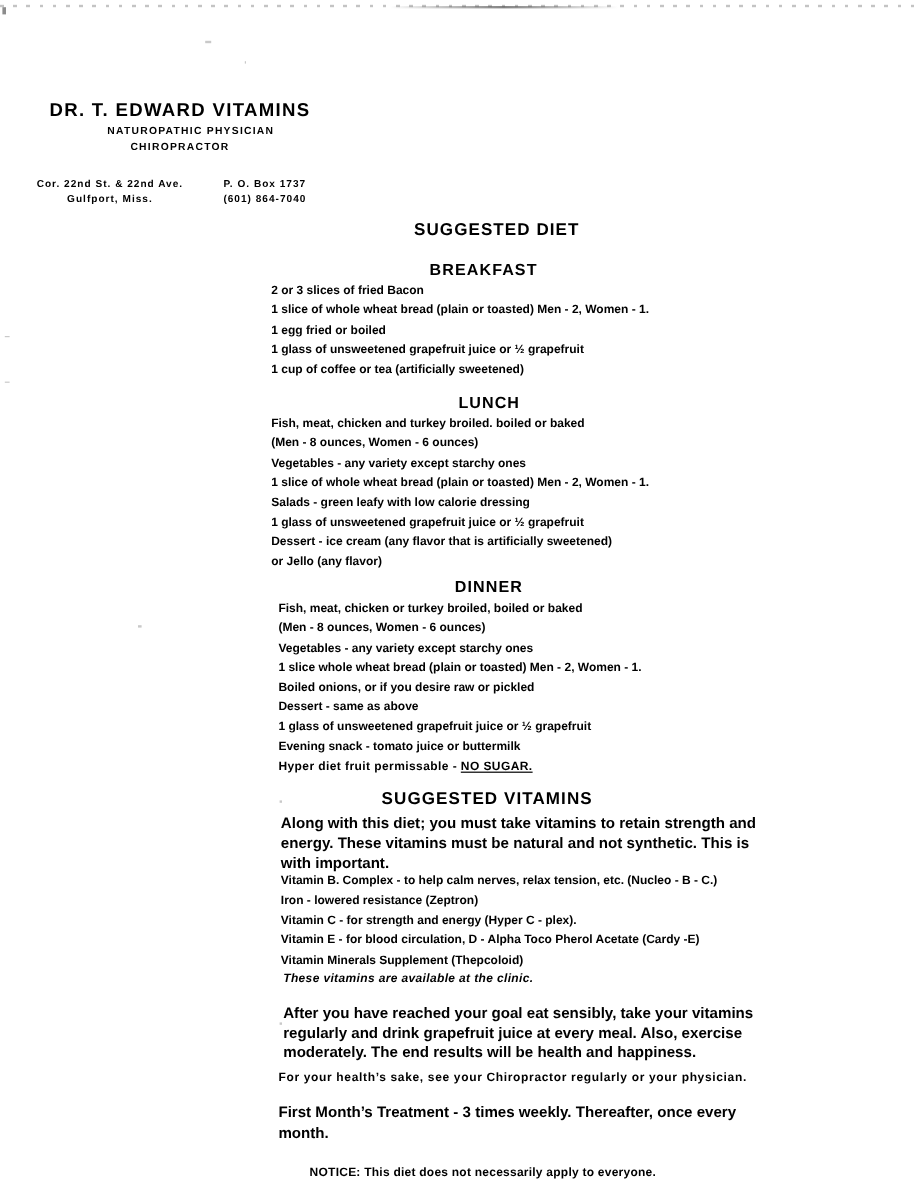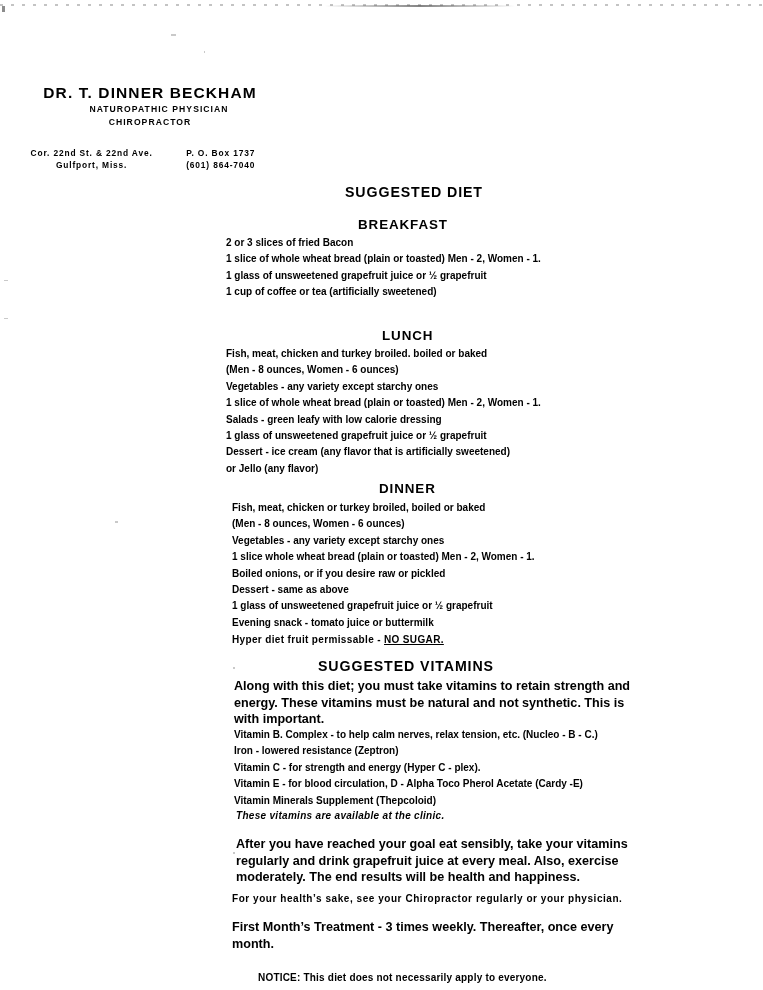--- a/index.html
+++ b/index.html
@@ -171,21 +171,21 @@
 <div class="speck s1"></div>
 <div class="speck s2"></div>
 <div class="speck s3"></div>
 <div class="speck s4"></div>
 <div class="speck s5"></div>
 <div class="speck s6"></div>
 <div class="speck s7"></div>
 <div class="speck s8"></div>
 
 <div class="letterhead">
-  <div class="lh-name">DR. T. DINNER BECKHAM</div>
+  <div class="lh-name">DR. T. EDWARD VITAMINS</div>
   <div class="lh-sub1">NATUROPATHIC PHYSICIAN</div>
   <div class="lh-sub2">CHIROPRACTOR</div>
   <div class="lh-contact">
     <div class="lh-addr">
       <div>Cor. 22nd St. &amp; 22nd Ave.</div>
       <div>Gulfport, Miss.</div>
     </div>
     <div class="lh-phone">
       <div>P. O. Box 1737</div>
       <div>(601) 864-7040</div>
@@ -194,20 +194,21 @@
 </div>
 
 <div class="doc">
 
   <div class="h-title" id="suggested-diet">SUGGESTED DIET</div>
 
   <div class="h-meal" id="h-breakfast">BREAKFAST</div>
   <div class="block" id="blk-breakfast">
     <div class="line">2 or 3 slices of fried Bacon</div>
     <div class="line">1 slice of whole wheat bread (plain or toasted) Men - 2, Women - 1.</div>
+    <div class="line">1 egg fried or boiled</div>
     <div class="line">1 glass of unsweetened grapefruit juice or ½ grapefruit</div>
     <div class="line">1 cup of coffee or tea (artificially sweetened)</div>
   </div>
 
   <div class="h-meal" id="h-lunch">LUNCH</div>
   <div class="block" id="blk-lunch">
     <div class="line">Fish, meat, chicken  and turkey broiled. boiled or baked</div>
     <div class="line">(Men - 8 ounces, Women - 6 ounces)</div>
     <div class="line">Vegetables - any variety except starchy ones</div>
     <div class="line">1 slice of whole wheat bread (plain or toasted) Men  -  2,  Women - 1.</div>

